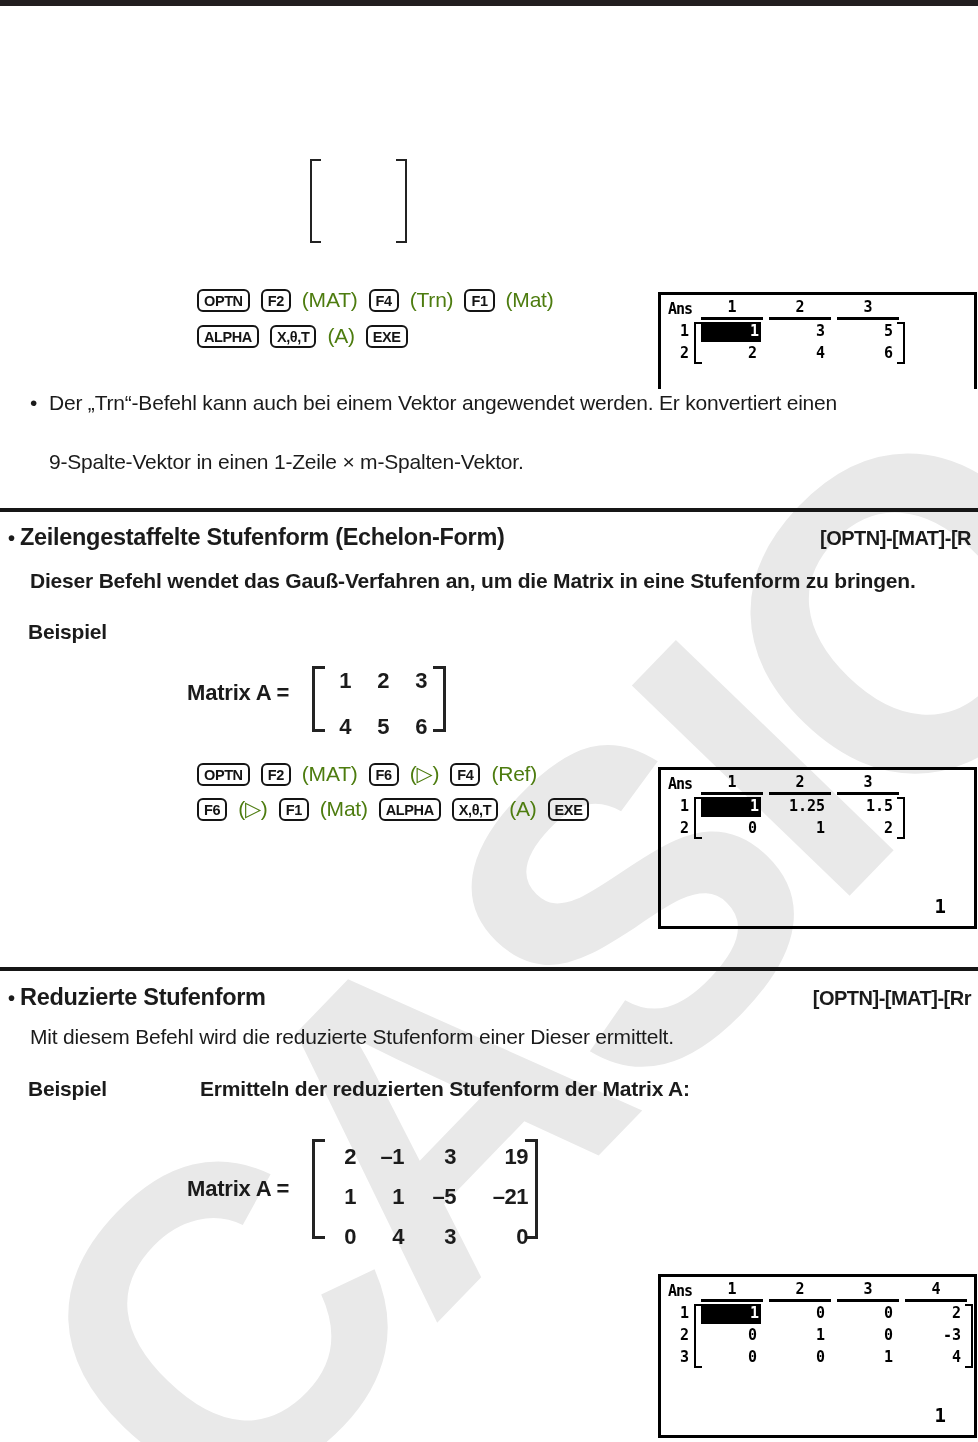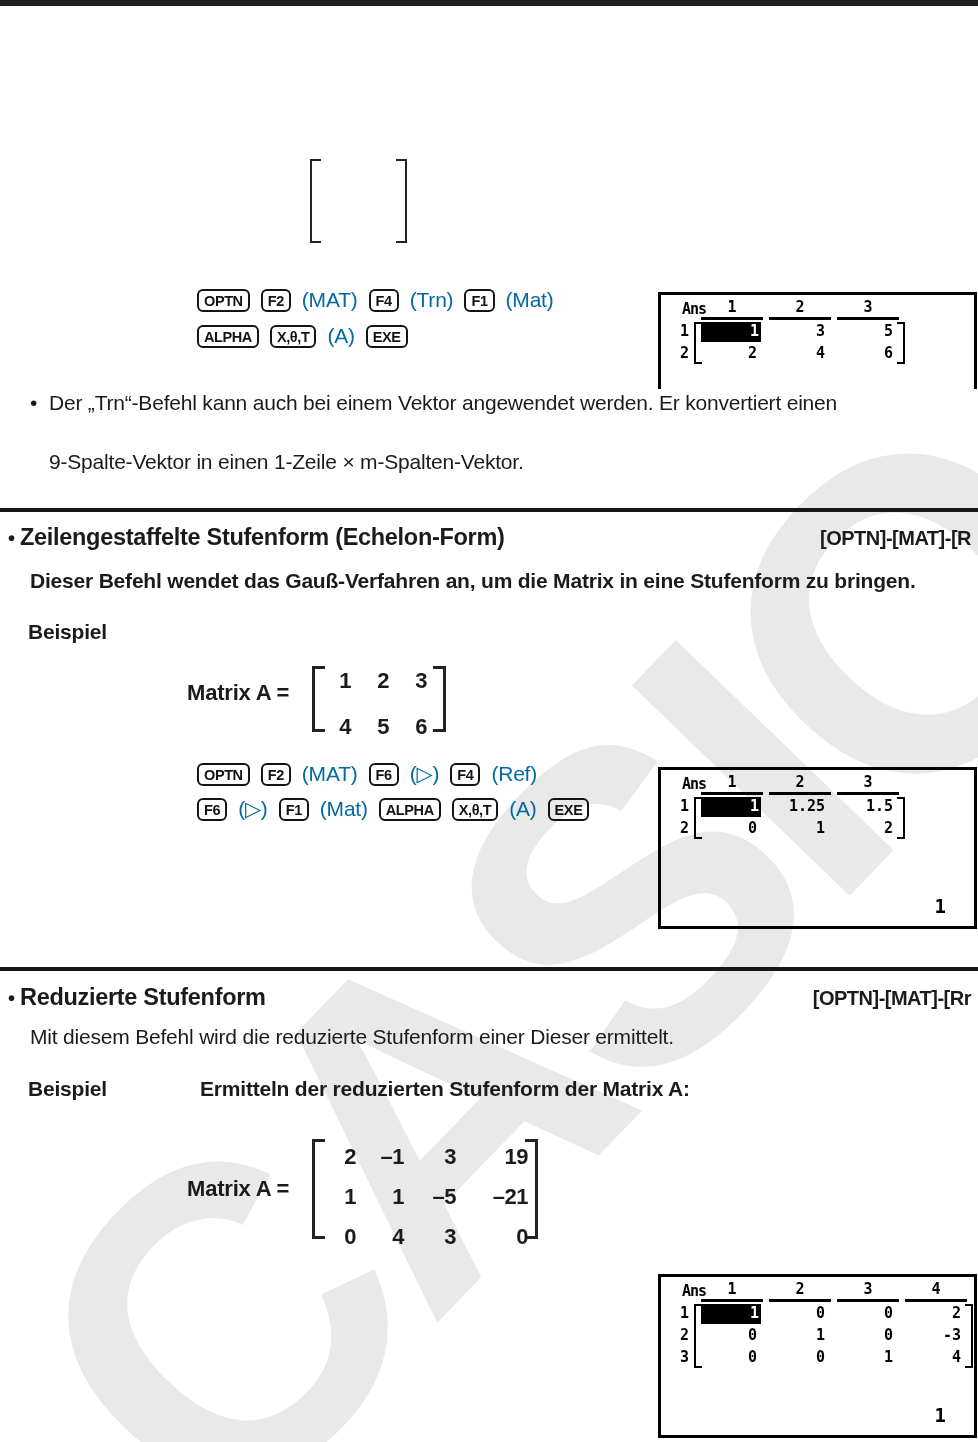--- a/index.html
+++ b/index.html
@@ -21,21 +21,21 @@
   .mb { position:absolute; top:0; bottom:0; width:13px; border:3px solid #232323; }
   .mb.l { left:0; border-right:none; }
   .mb.r { right:0; border-left:none; }
   .mb.thin { width:11px; border-width:2.5px; }
 
   
   .keyseq { display:flex; align-items:flex-end; gap:11px; height:26px; white-space:nowrap; }
   .kcap { display:inline-block; border:2.5px solid #141414; border-radius:6px;
           padding:1px 5px 0 5px; font-size:14.5px; line-height:18px; font-weight:bold;
           letter-spacing:-0.4px; color:#141414; }
-  .ktext { font-size:21px; color:#0369a1; letter-spacing:-0.2px; }
+  .ktext { font-size:21px; color:#4d7c0f; letter-spacing:-0.2px; }
 
   
   .para { font-size:21px; line-height:29.5px; letter-spacing:-0.2px; }
   .bullet-para { display:flex; }
   .bullet-dot { width:19px; flex:none; }
   .rule { left:0; width:978px; height:4px; background:#161616; }
   .sect-head { left:0; width:978px; display:flex; align-items:baseline; padding-right:7px; }
   .sect-bullet { width:20px; text-align:left; font-size:20px; font-weight:bold; padding-left:8px; }
   .sect-title { font-size:23.5px; font-weight:bold; letter-spacing:-0.3px; }
   .sect-tag { margin-left:auto; font-size:20px; font-weight:bold; letter-spacing:-0.5px; }
@@ -47,21 +47,21 @@
   .matrix-box { }
   .mvals { display:grid; font-weight:bold; font-size:22px; letter-spacing:-0.5px; }
   .mvals span { display:block; }
   .mv1 { grid-template-columns:34px 34px 34px; column-gap:4px; row-gap:20px; text-align:center; }
   .mv2 { grid-template-columns:28px 48px 52px 72px; row-gap:14px; text-align:right; }
 
   
   .screen { border:3px solid #000; font-family:"DejaVu Sans Mono", monospace;
             font-weight:bold; color:#000; }
   .screen.open-bottom { border-bottom:none; }
-  .scr-label { position:absolute; left:21px; top:5px; font-size:15px; letter-spacing:-1px; }
+  .scr-label { position:absolute; left:7px; top:5px; font-size:15px; letter-spacing:-1px; }
   .colh { position:absolute; top:3px; width:62px; text-align:center; font-size:15px;
           border-bottom:3px solid #000; padding-bottom:1px; }
   .c1 { left:40px; } .c2 { left:108px; } .c3 { left:176px; } .c4 { left:244px; }
   .srow { position:absolute; left:0; right:0; height:20px; font-size:15px; }
   .r1 { top:27px; } .r2 { top:49px; } .r3 { top:71px; }
   .rnum { position:absolute; left:8px; width:20px; text-align:right; }
   .cell { position:absolute; width:56px; text-align:right; padding-right:2px; }
   .cell.k1 { left:42px; } .cell.k2 { left:110px; } .cell.k3 { left:178px; } .cell.k4 { left:246px; }
   .cell.hl { left:40px; width:60px; background:#000; color:#fff; height:20px; }
   .scrbr { position:absolute; width:8px; border:2.5px solid #000; }

